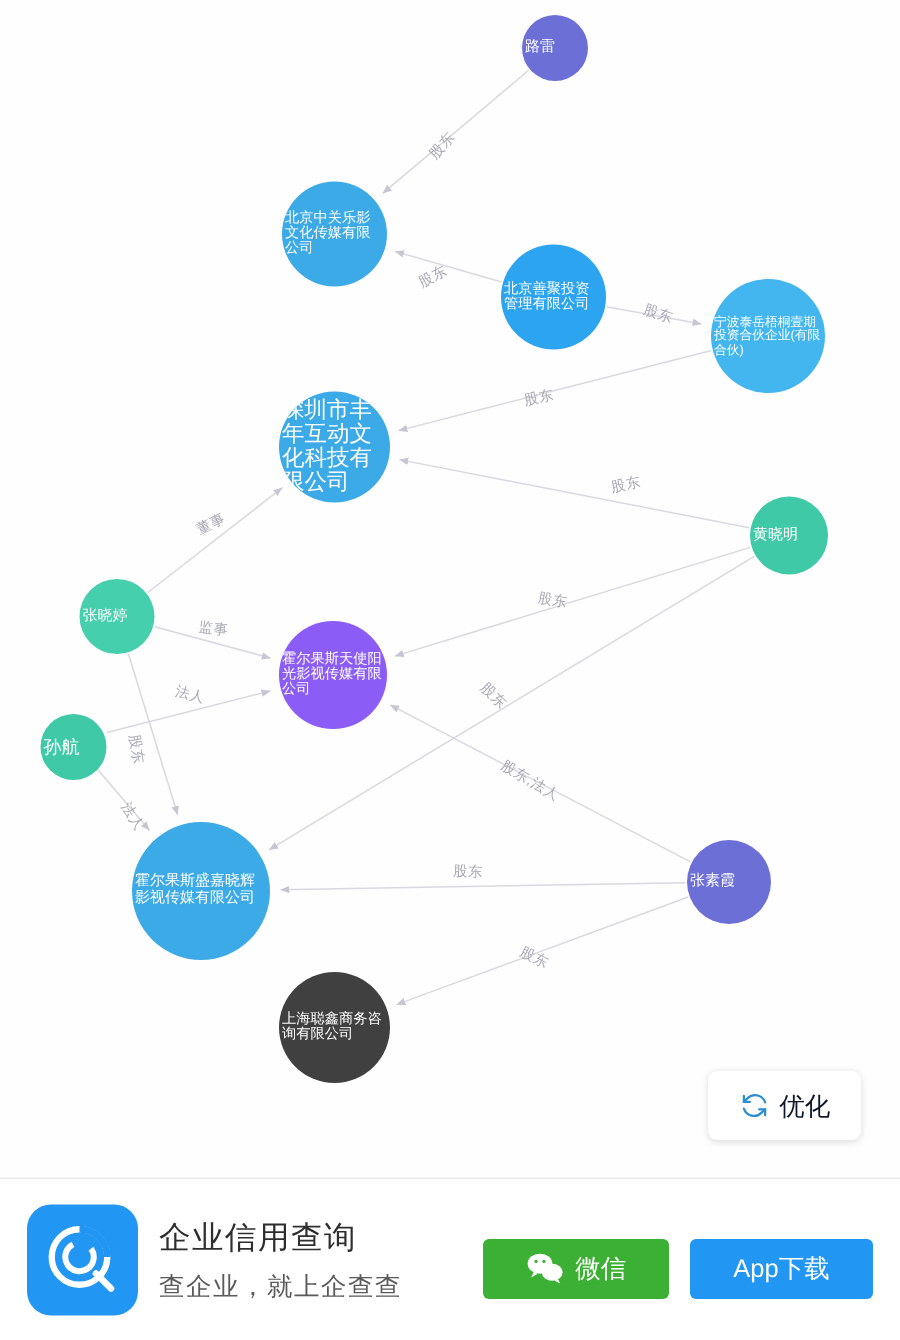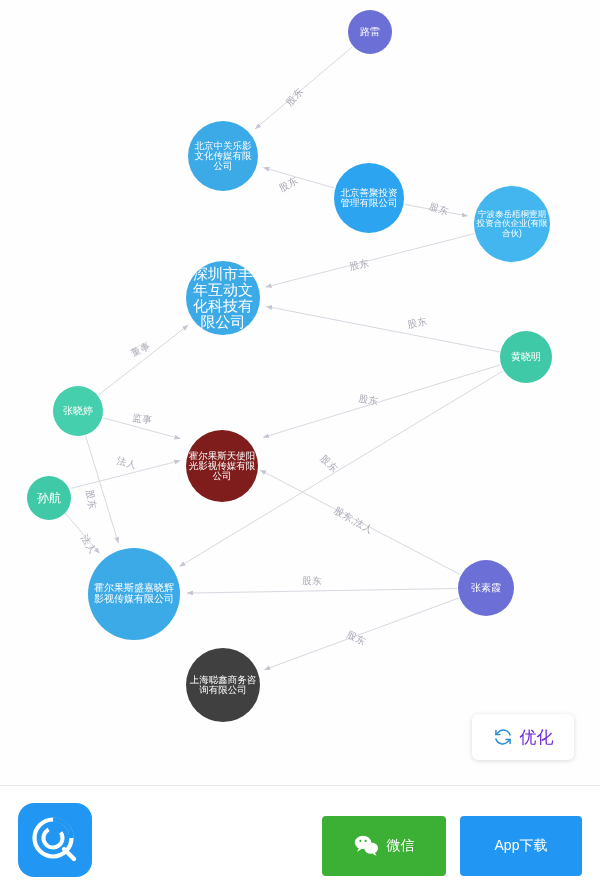--- a/index.html
+++ b/index.html
@@ -49,21 +49,21 @@
   .arrow-head {
     fill: #c6c6d2;
   }
   
   .node {
     position: absolute;
     border-radius: 50%;
     display: flex;
     align-items: center;
     justify-content: center;
-    text-align: center;
+    text-align: left;
     color: #ffffff;
     box-sizing: border-box;
     line-height: 1.08;
     padding: 2px;
     overflow: hidden;
   }
   .node-label {
     display: block;
     width: 100%;
     word-break: break-all;
@@ -79,21 +79,21 @@
     border-radius: 6px;
     box-shadow: 0 1px 5px rgba(0,0,0,0.14);
     display: flex;
     align-items: center;
     justify-content: center;
     gap: 7px;
     cursor: pointer;
   }
   #optimize-btn .opt-text {
     font-size: 17px;
-    color: #6d28d9;
+    color: #0f172a;
     font-family: Liberation Sans, sans-serif;
   }
   
   #bottom-banner {
     position: absolute;
     left: 0;
     top: 785px;
     width: 600px;
     height: 108px;
     background: #ffffff;
@@ -131,28 +131,28 @@
     font-family: "Liberation Sans", "DejaVu Sans", sans-serif;
     letter-spacing: 1px;
   }
   #banner-actions {
     margin-left: auto;
     display: flex;
     align-items: center;
     gap: 14px;
   }
   .banner-btn {
-    height: 60px;
+    height: 40px;
     border-radius: 4px;
     display: flex;
     align-items: center;
     justify-content: center;
     gap: 8px;
     color: #ffffff;
-    font-size: 14px;
+    font-size: 17px;
     cursor: pointer;
     box-sizing: border-box;
     padding: 0 16px;
     font-family: "Liberation Sans", "DejaVu Sans", sans-serif;
     margin-top: 12px;
   }
   #wechat-btn { background: #3cb034; min-width: 124px; }
   #app-download-btn { background: #2196f3; min-width: 122px; }
 </style>
 </head>
@@ -217,21 +217,21 @@
         </div>
         <div class="node" style="left: 186px; top: 261px; width: 74px; height: 74px; background: rgb(61, 170, 232); font-size: 15px;">
           <span class="node-label">深圳市丰年互动文化科技有限公司</span>
         </div>
         <div class="node" style="left: 500px; top: 331px; width: 52px; height: 52px; background: rgb(63, 201, 167); font-size: 10px;">
           <span class="node-label">黄晓明</span>
         </div>
         <div class="node" style="left: 53px; top: 386px; width: 50px; height: 50px; background: rgb(70, 207, 172); font-size: 10px;">
           <span class="node-label">张晓婷</span>
         </div>
-        <div class="node" style="left: 186px; top: 430px; width: 72px; height: 72px; background: #7f1d1d; font-size: 9.5px;">
+        <div class="node" style="left: 186px; top: 414px; width: 72px; height: 72px; background: #8b5cf6; font-size: 9.5px;">
           <span class="node-label">霍尔果斯天使阳光影视传媒有限公司</span>
         </div>
         <div class="node" style="left: 27px; top: 476px; width: 44px; height: 44px; background: rgb(63, 201, 167); font-size: 12px;">
           <span class="node-label">孙航</span>
         </div>
         <div class="node" style="left: 88px; top: 548px; width: 92px; height: 92px; background: rgb(61, 170, 232); font-size: 10px;">
           <span class="node-label">霍尔果斯盛嘉晓辉影视传媒有限公司</span>
         </div>
         <div class="node" style="left: 458px; top: 560px; width: 56px; height: 56px; background: rgb(107, 111, 214); font-size: 10px;">
           <span class="node-label">张素霞</span>
@@ -256,20 +256,24 @@
 
   <div id="bottom-banner">
     <div id="brand-block">
       <div id="brand-logo">
         <svg width="52" height="52" viewBox="0 0 52 52" fill="none">
           <circle cx="24" cy="24" r="18.5" stroke="#ffffff" stroke-width="4.2" fill="none"></circle>
           <circle cx="24" cy="24" r="9.5" stroke="#ffffff" stroke-width="4" fill="none" stroke-dasharray="46 60" transform="rotate(-36 24 24)"></circle>
           <path d="M35 35 L45 45" stroke="#ffffff" stroke-width="4.4" stroke-linecap="round"></path>
           <path d="M24 5.5 A18.5 18.5 0 0 1 42.5 24" stroke="#2196f3" stroke-width="4.6" fill="none"></path>
         </svg>
+      </div>
+      <div id="brand-text">
+        <div id="brand-title">企业信用查询</div>
+        <div id="brand-sub">查企业，就上企查查</div>
       </div>
     </div>
 
     <div id="banner-actions">
       <div class="banner-btn" id="wechat-btn">
         <span style="display:flex;">
           <svg width="25" height="21" viewBox="0 0 28 24" fill="#ffffff">
             <ellipse cx="10" cy="8.5" rx="9.4" ry="7.6"></ellipse>
             <path d="M5.5 14.5 L3.2 19 L8 16.4 z"></path>
             <ellipse cx="19.3" cy="15" rx="7.9" ry="6.5"></ellipse>

